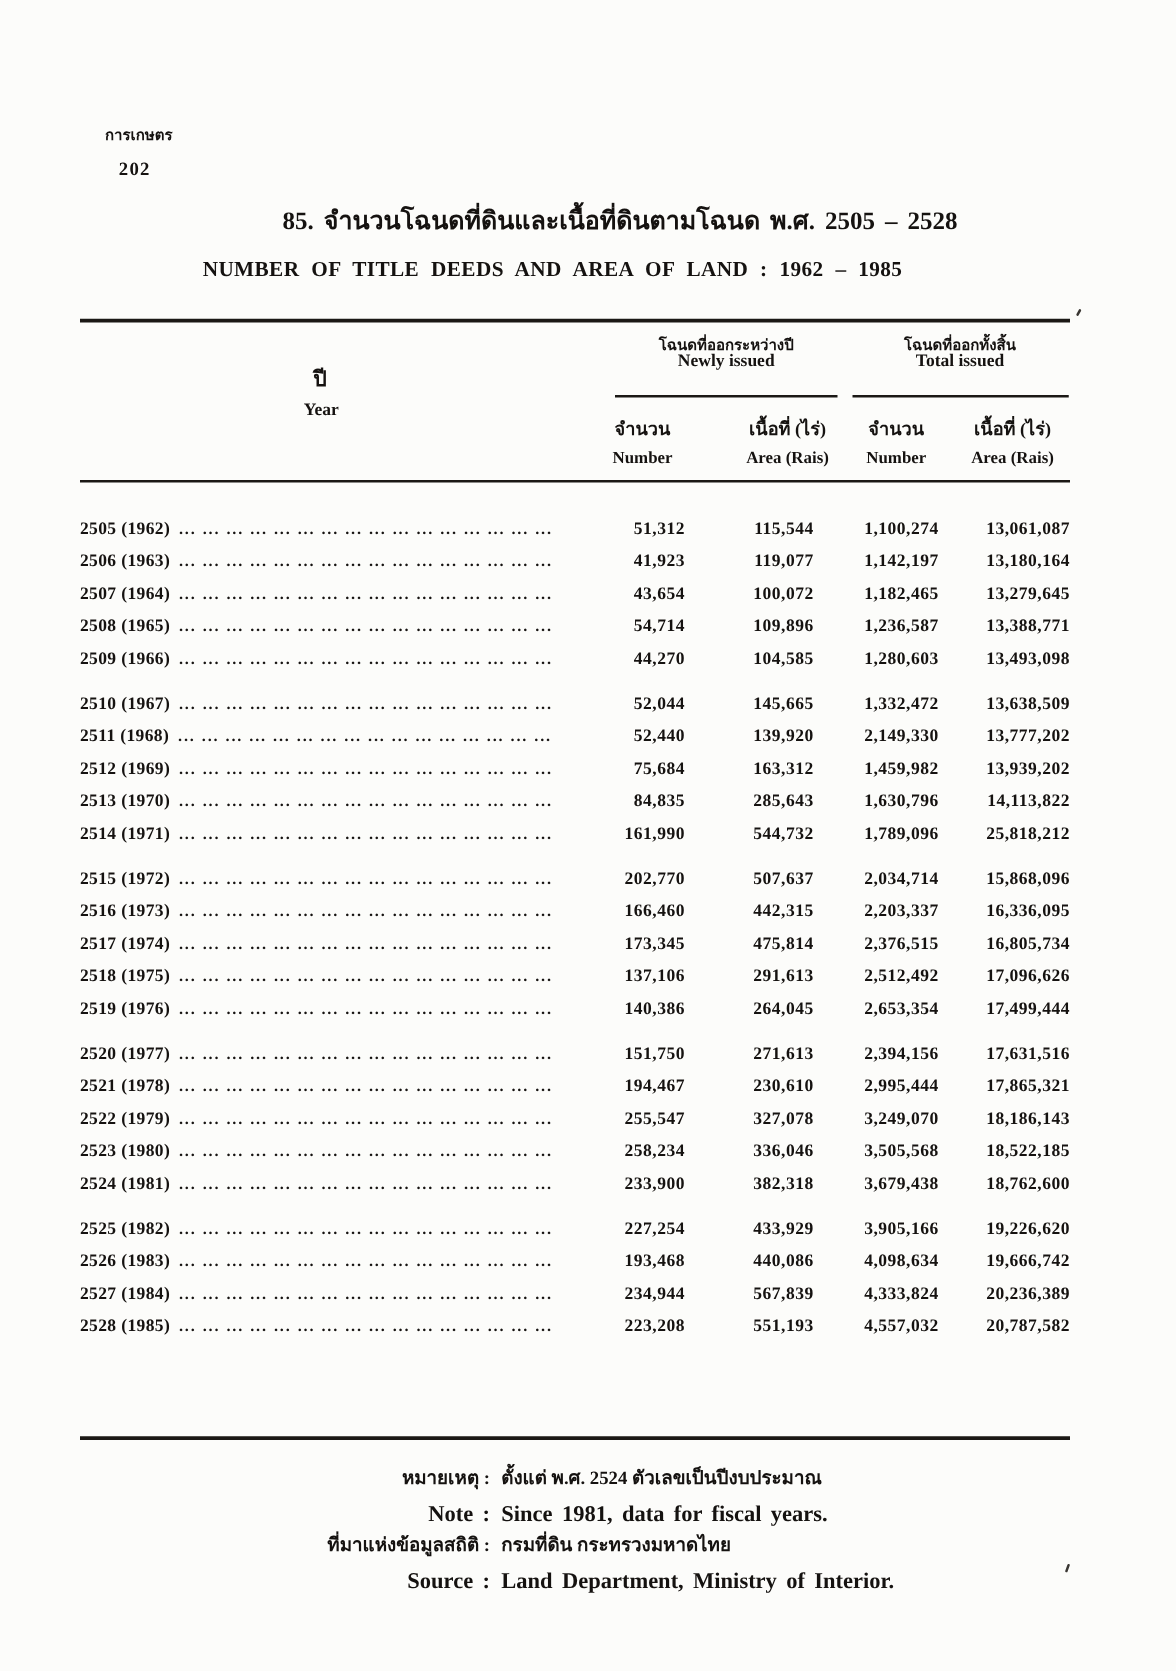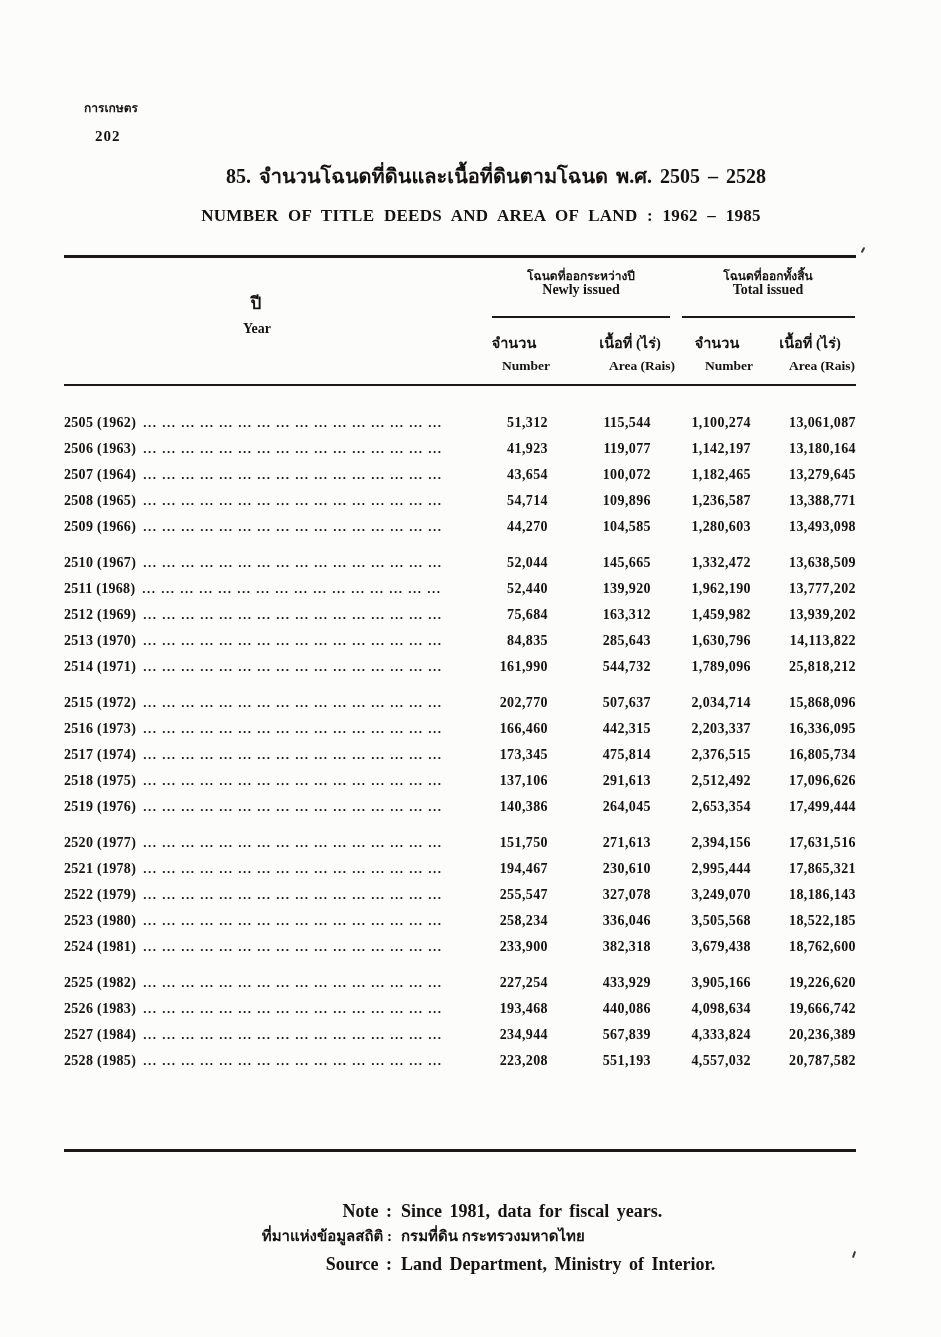--- a/index.html
+++ b/index.html
@@ -11,35 +11,35 @@
     color:#151210;
     overflow:hidden;
   }
   .abs{position:absolute;white-space:nowrap;}
   .ctr{transform:translateX(-50%);}
 
   .corner{left:84px;top:98px;font-size:12px;font-weight:700;}
   .pagenum{left:68px;top:128px;font-size:15px;font-weight:700;letter-spacing:1px;margin-left:27px;}
 
   .title-thai{left:496px;top:160px;font-size:20px;font-weight:700;word-spacing:3px;font-family:Liberation Serif, serif;}
-  .title-eng{left:481px;top:206px;font-size:17px;font-weight:700;word-spacing:5px;letter-spacing:0.3px;}
+  .title-eng{left:442px;top:206px;font-size:17px;font-weight:700;word-spacing:5px;letter-spacing:0.3px;}
 
   .rule{position:absolute;background:#1b1815;}
   .rule-top{left:64px;top:255px;width:792px;height:3px;}
   .rule-hdr-bottom{left:64px;top:384px;width:792px;height:2px;}
   .rule-bottom{left:64px;top:1149px;width:792px;height:3px;}
   .g1-underline{left:492px;top:316px;width:178px;height:2px;}
   .g2-underline{left:682px;top:316px;width:173px;height:2px;}
 
   .hdr-year-thai{left:256px;top:289px;font-size:17px;font-weight:700;}
   .hdr-year-eng{left:257px;top:321px;font-size:14px;font-weight:700;}
   .g-thai{top:266px;font-size:12px;font-weight:700;}
   .g-eng{top:282px;font-size:14px;font-weight:700;}
   .sub-thai{top:331px;font-size:14.5px;font-weight:700;}
-  .sub-eng{top:358px;font-size:13.5px;font-weight:700;margin-left:12px;}
+  .sub-eng{top:358px;font-size:13.5px;font-weight:700;}
 
   .tbody{position:absolute;left:64px;top:410px;width:792px;}
   .trow{
     display:flex;align-items:baseline;
     height:26px;line-height:26px;
     font-size:14px;font-weight:700;
   }
   .trow.gap{margin-top:10px;}
   .ylab{flex:none;white-space:nowrap;letter-spacing:0.3px;}
   .leader{
@@ -155,21 +155,21 @@
       <span class="num c2">145,665</span>
       <span class="num c3">1,332,472</span>
       <span class="num c4">13,638,509</span>
     </div>
 
     <div class="trow">
       <span class="ylab">2511 (1968)</span>
       <span class="leader">... ... ... ... ... ... ... ... ... ... ... ... ... ... ... ...</span>
       <span class="num c1">52,440</span>
       <span class="num c2">139,920</span>
-      <span class="num c3">1,962,190</span>
+      <span class="num c3">2,149,330</span>
       <span class="num c4">13,777,202</span>
     </div>
 
     <div class="trow">
       <span class="ylab">2512 (1969)</span>
       <span class="leader">... ... ... ... ... ... ... ... ... ... ... ... ... ... ... ...</span>
       <span class="num c1">75,684</span>
       <span class="num c2">163,312</span>
       <span class="num c3">1,459,982</span>
       <span class="num c4">13,939,202</span>
@@ -313,20 +313,24 @@
     <div class="trow">
       <span class="ylab">2528 (1985)</span>
       <span class="leader">... ... ... ... ... ... ... ... ... ... ... ... ... ... ... ...</span>
       <span class="num c1">223,208</span>
       <span class="num c2">551,193</span>
       <span class="num c3">4,557,032</span>
       <span class="num c4">20,787,582</span>
     </div>
   </div>
 
+  <div class="fn fn1 fn-thai">
+    <span class="lab">หมายเหตุ :</span>
+    <span class="txt">ตั้งแต่ พ.ศ. 2524 ตัวเลขเป็นปีงบประมาณ</span>
+  </div>
   <div class="fn fn2 fn-eng">
     <span class="lab">Note :</span>
     <span class="txt">Since 1981, data for fiscal years.</span>
   </div>
   <div class="fn fn4 fn-eng">
     <span class="lab">Source :</span>
     <span class="txt">Land Department, Ministry of Interior.</span>
   </div>
   <div class="fn fn3 fn-thai">
     <span class="lab">ที่มาแห่งข้อมูลสถิติ :</span>

